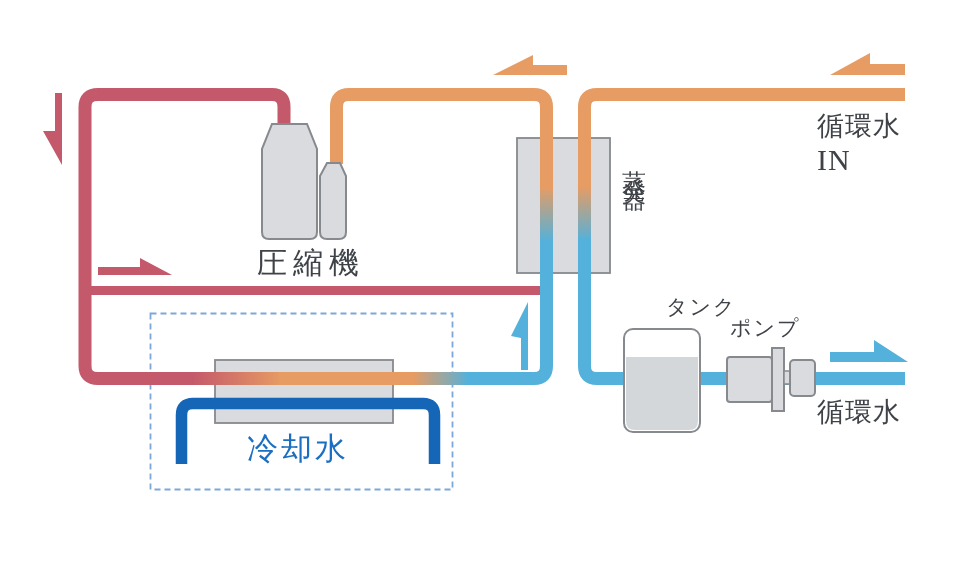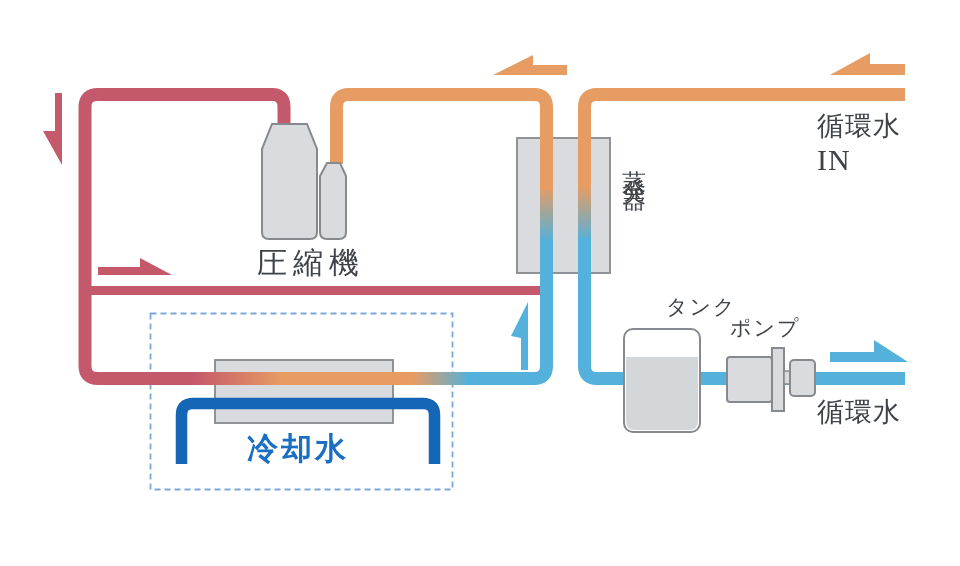--- a/index.html
+++ b/index.html
@@ -11,21 +11,21 @@
     overflow:hidden;
   }
   #diagram-svg{position:absolute;left:0;top:0;}
   .label{
     position:absolute;
     color:var(--label-text);
     white-space:nowrap;
   }
   .lbl-compressor{left:257px;top:243px;font-size:30px;letter-spacing:6px;}
   .lbl-condenser{left:256px;top:327px;font-size:22px;letter-spacing:6px;}
-  .lbl-cooling{left:247px;top:428px;font-size:31px;font-weight:bold;letter-spacing:3px;color:var(--cooling-water-text);}
+  .lbl-cooling{left:247px;top:428px;font-size:31px;font-weight:normal;letter-spacing:3px;color:var(--cooling-water-text);}
   .lbl-evaporator{
     left:618px;top:151px;font-size:24px;
     writing-mode:vertical-rl;text-orientation:upright;letter-spacing:9px;
   }
   .lbl-tank{left:626px;top:293px;font-size:21px;letter-spacing:2px;margin-left:40px;}
   .lbl-pump{left:730px;top:293px;font-size:21px;letter-spacing:2px;margin-top:21px;}
   .lbl-in{left:817px;top:110px;font-size:27px;line-height:1.2;letter-spacing:1px;}
   .lbl-out{left:817px;top:396px;font-size:27px;line-height:1.2;letter-spacing:1px;}
   .lbl-sub{font-size:30px;letter-spacing:1px;font-family:Liberation Serif, serif;}
 </style>

